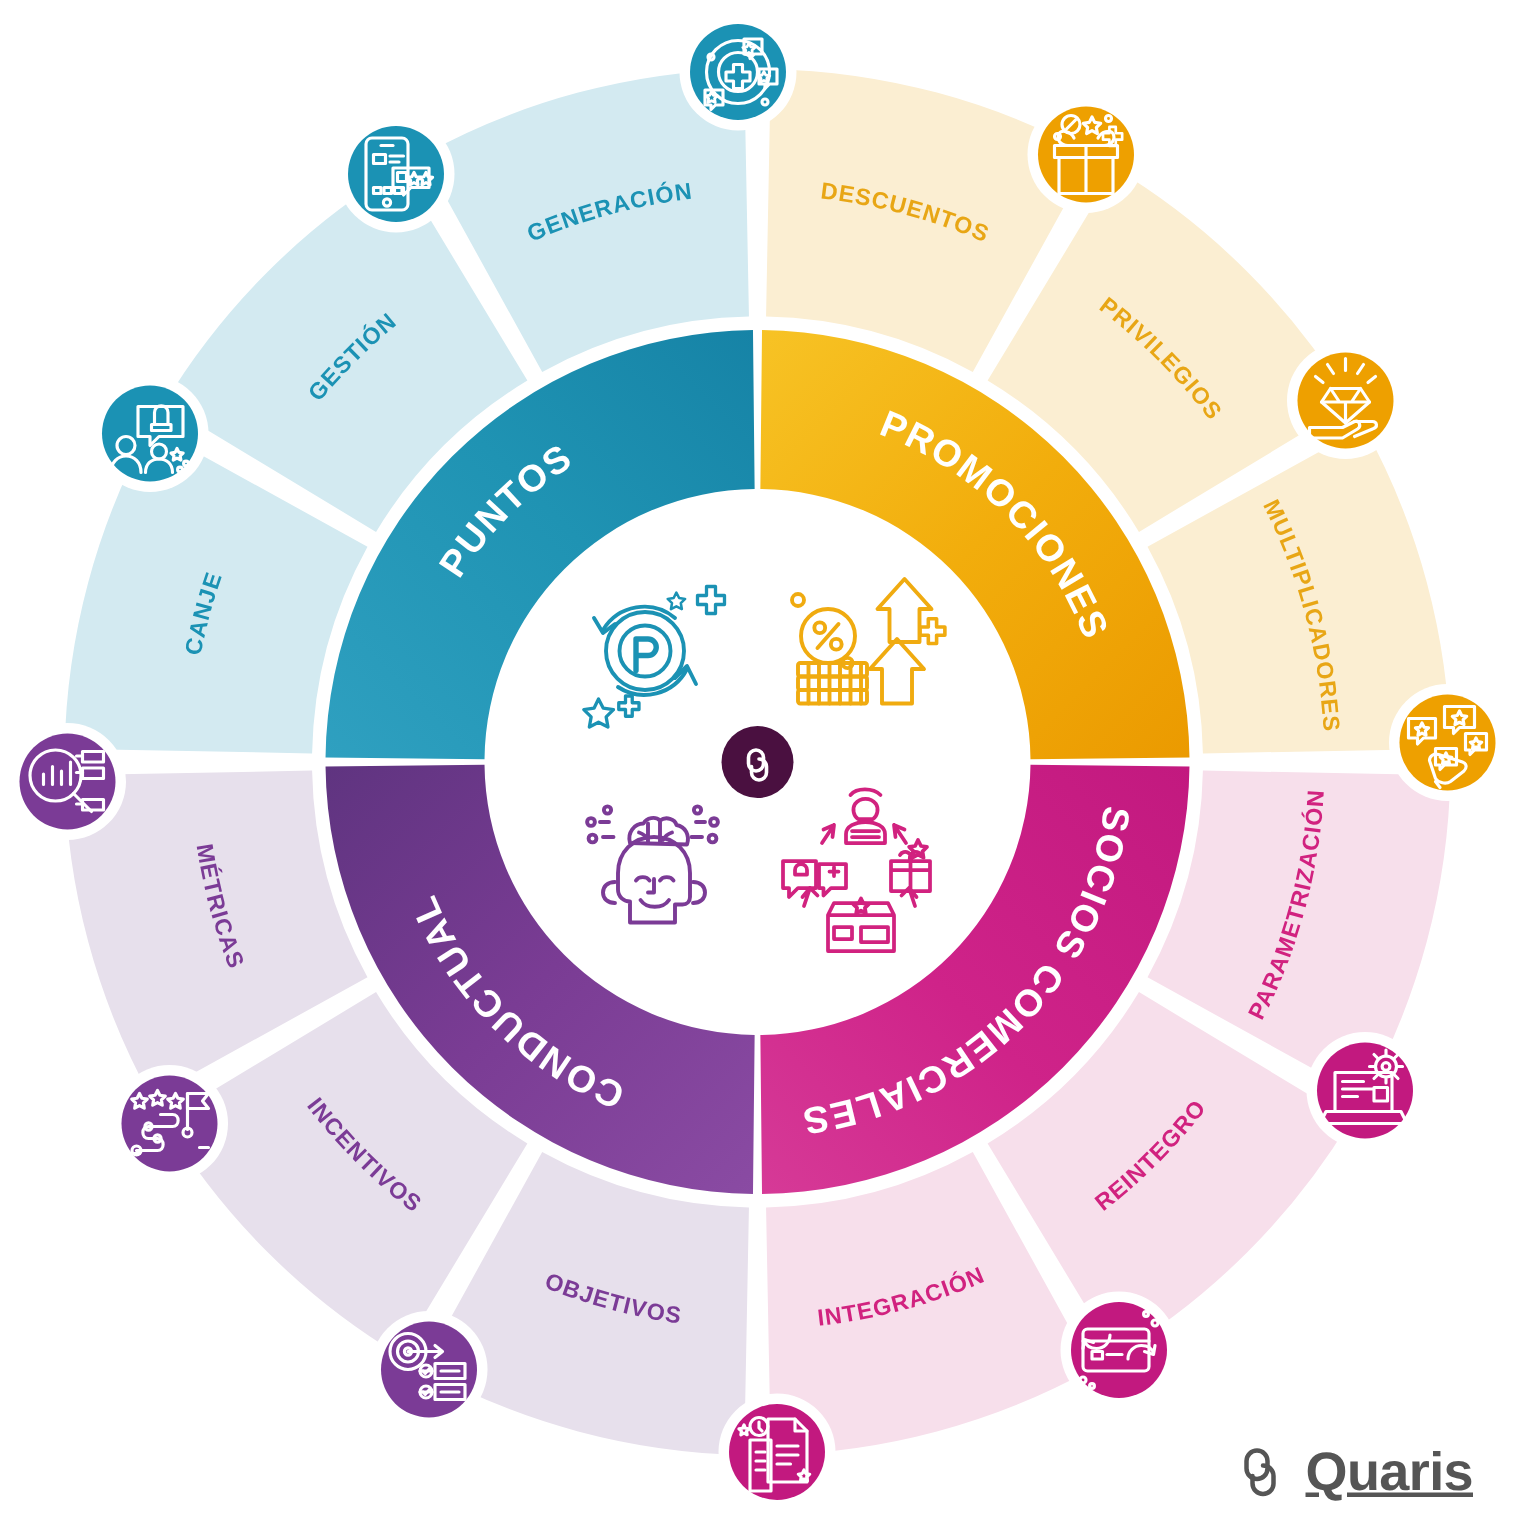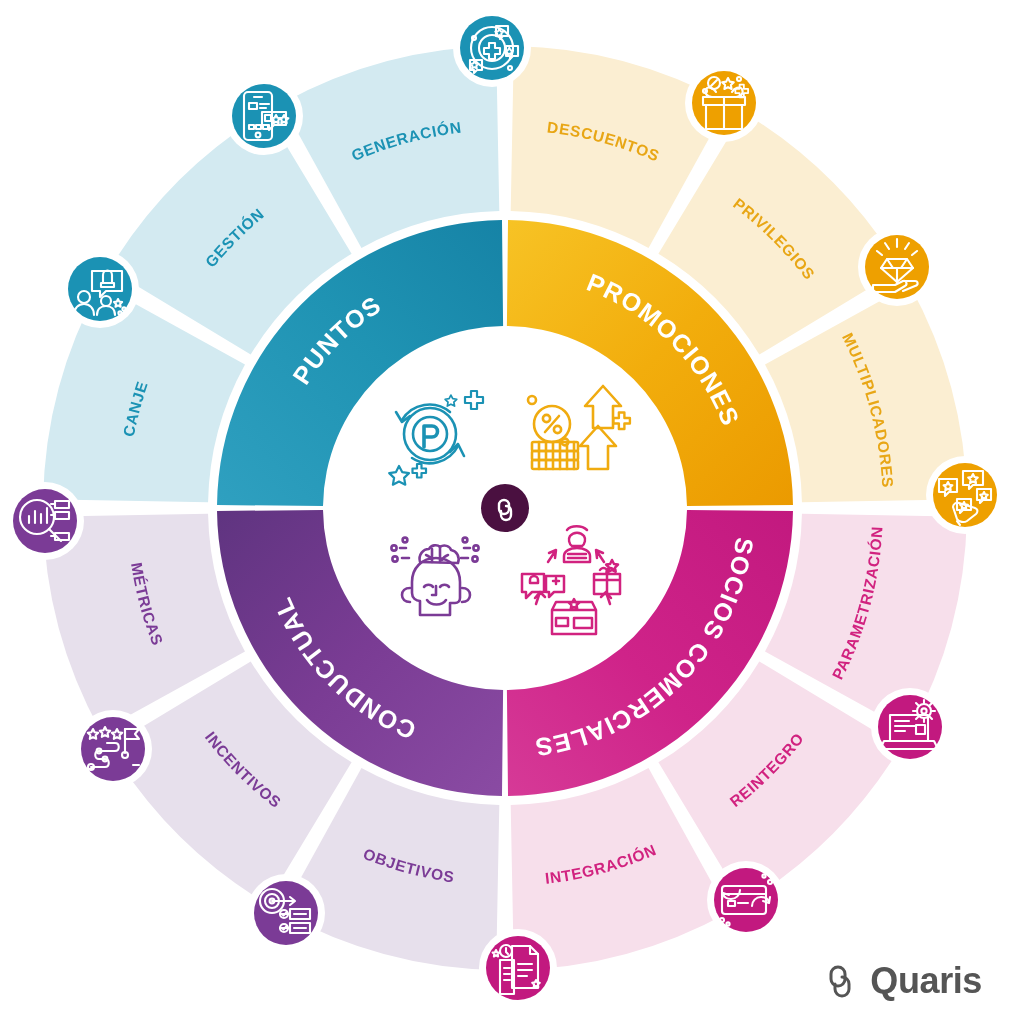--- a/index.html
+++ b/index.html
@@ -454,16 +454,16 @@
       </div>
     </div>
 
   <div class="brand">
     <svg width="38" height="40" viewBox="0 0 38 40">
       <g fill="none" stroke="#555555" stroke-width="3" stroke-linecap="round">
         <path d="M15 6 a7 7 0 0 1 7 7 v5 a7 7 0 0 1 -14 0 v-5 a7 7 0 0 1 7 -7 z"></path>
         <path d="M19 16 a7 7 0 0 1 7 7 v5 a7 7 0 0 1 -14 0 v-5"></path>
       </g>
     </svg>
-    <span class="brand-name" style="color:#555555;">Quaris</span>
+    <span class="brand-name" style="color:#555555;text-decoration:underline;">Quaris</span>
   </div>
 
 </div>
 
 </body></html>

